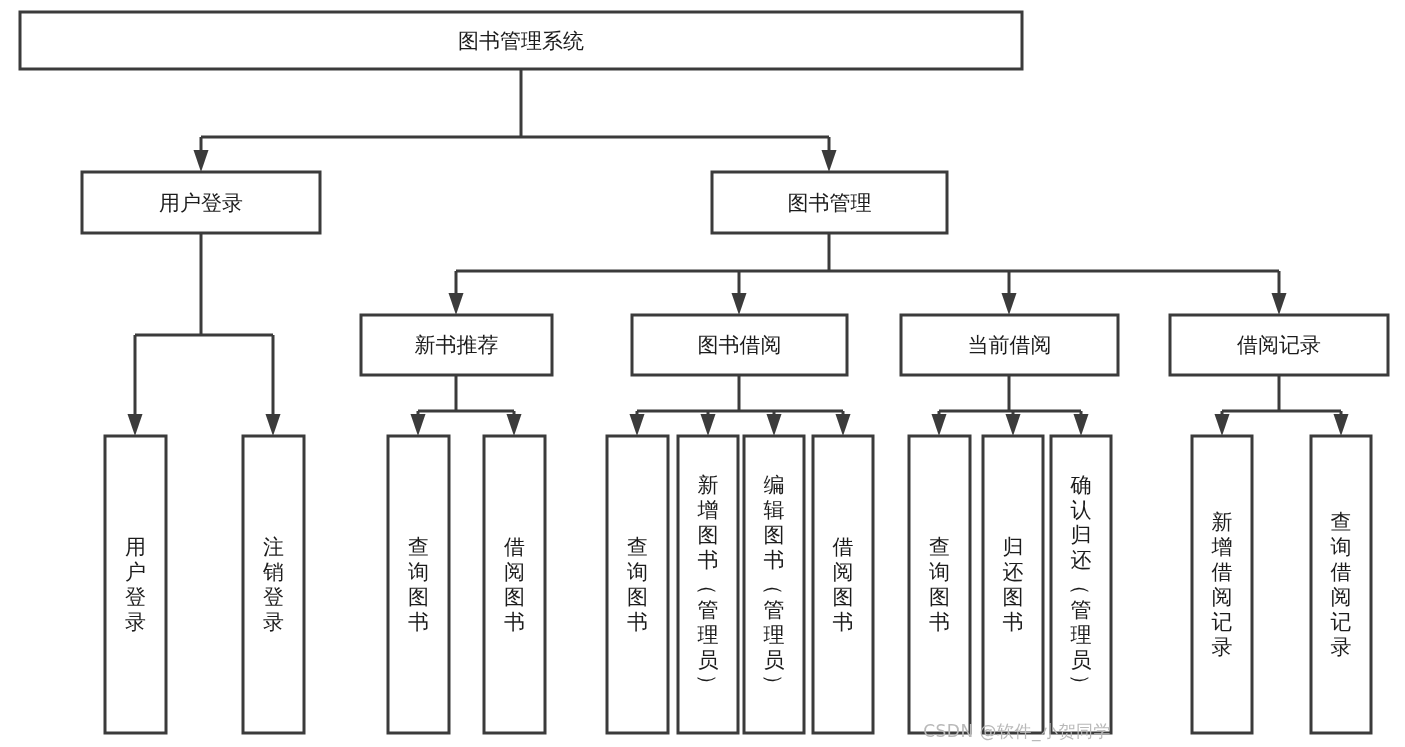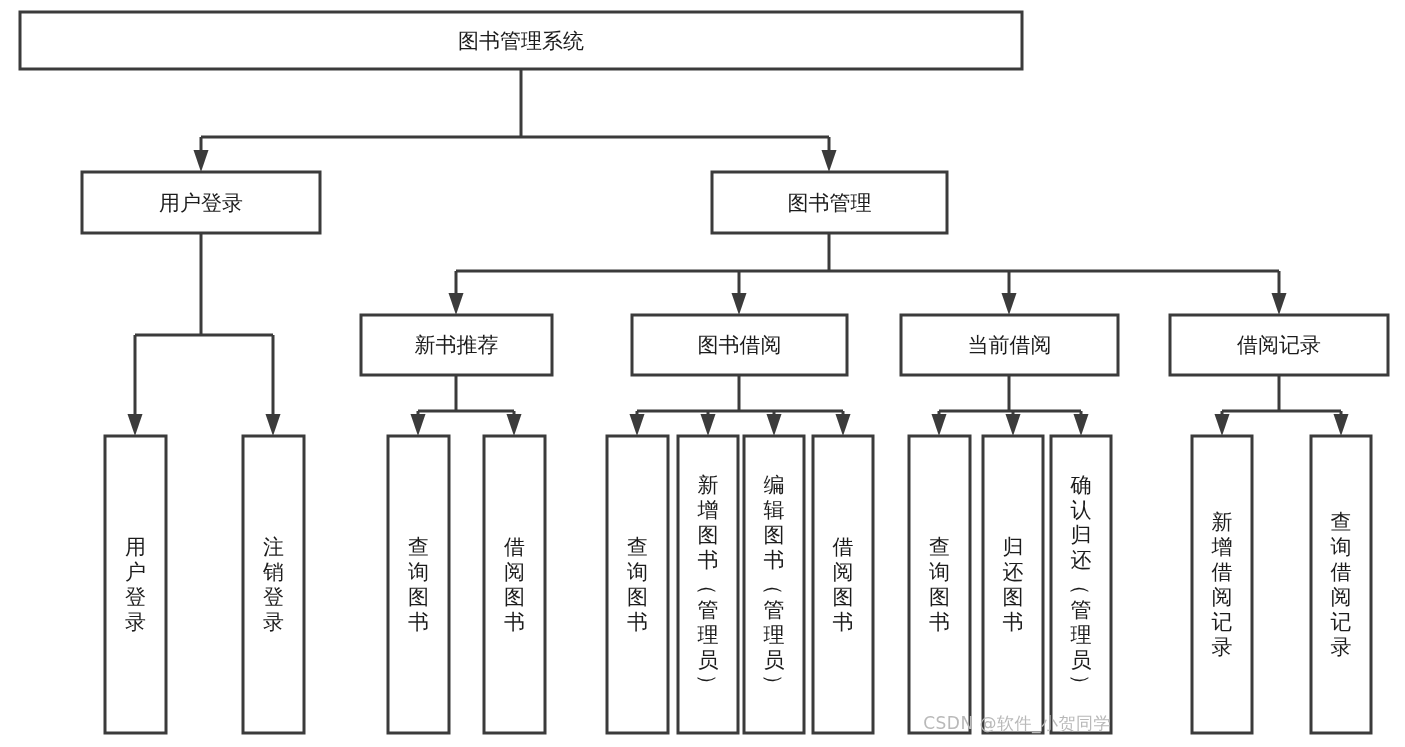--- a/index.html
+++ b/index.html
@@ -50,21 +50,21 @@
   }
   .node-label-v {
     font-family: "DejaVu Sans", "Liberation Sans", sans-serif;
     font-size: 21px;
     fill: #1c1c1c;
     text-anchor: middle;
   }
   .watermark-text {
     position: absolute;
     right: 10px;
-    bottom: 12px;
+    bottom: 4px;
     font-family: "DejaVu Sans", "Liberation Sans", sans-serif;
     font-size: 17px;
     color: #b9b9b9;
     white-space: nowrap;
     letter-spacing: 0.5px;
     user-select: none;
   }
 </style>
 </head>
 <body>

